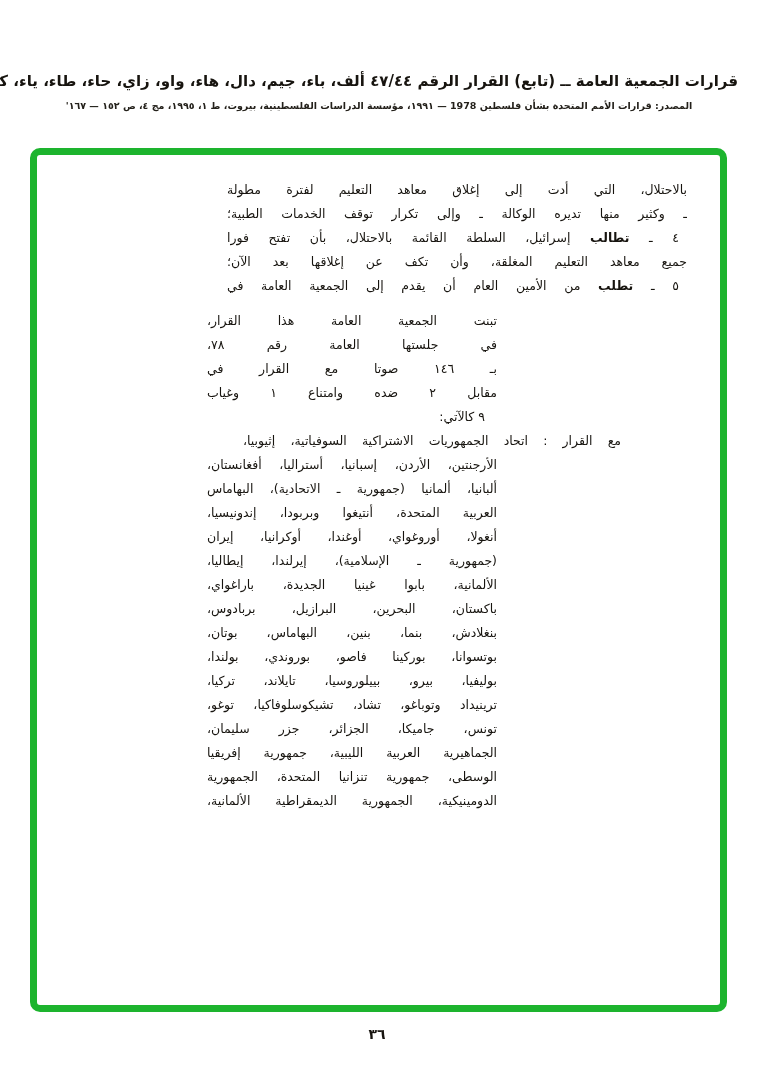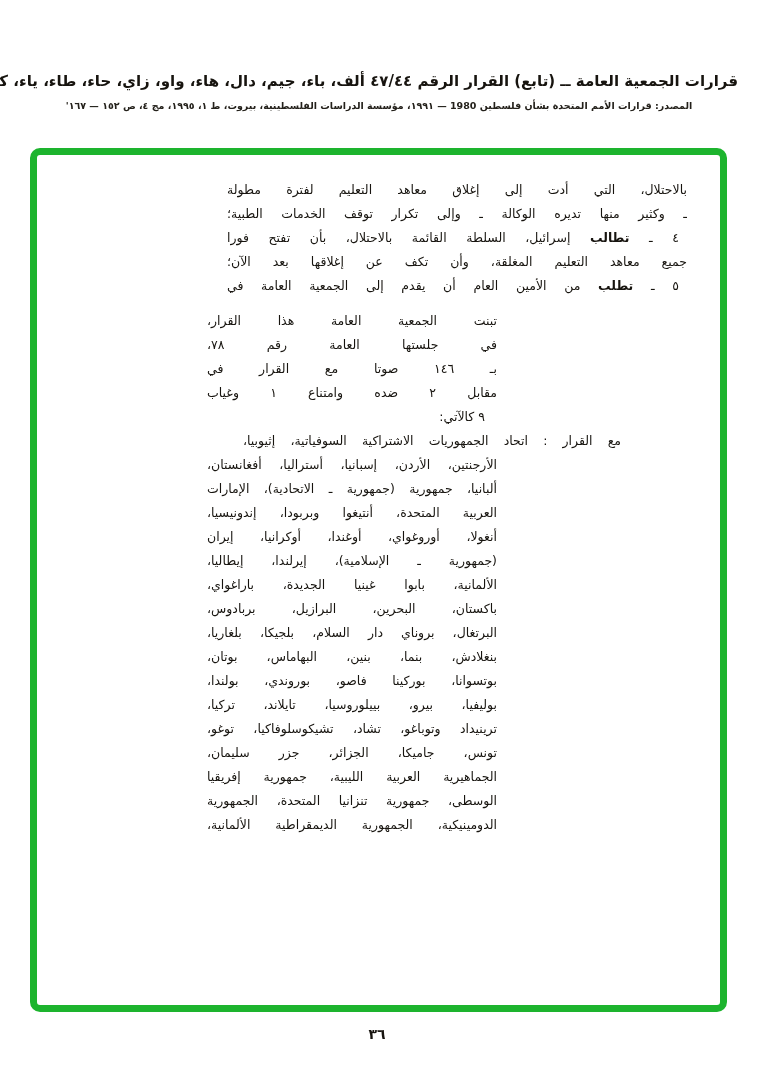--- a/index.html
+++ b/index.html
@@ -47,21 +47,21 @@
   .b{font-weight:bold;margin-top:10px;}
   .page-number{
     position:absolute;top:1026px;left:0;right:4px;
     text-align:center;font-size:14px;font-weight:bold;
   }
 </style>
 </head>
 <body>
 
 <div class="header-title">قرارات الجمعية العامة ــ (تابع) القرار الرقم ٤٧/٤٤ ألف، باء، جيم، دال، هاء، واو، زاي، حاء، طاء، ياء، كاف</div>
-<div class="header-source">المصدر: قرارات الأمم المتحدة بشأن فلسطين 1980 — ١٩٩١، مؤسسة الدراسات الفلسطينية، بيروت، ط ١، ١٩٩٥، مج ٤، ص ١٥٢ — ١٦٧'</div>
+<div class="header-source">المصدر: قرارات الأمم المتحدة بشأن فلسطين 1978 — ١٩٩١، مؤسسة الدراسات الفلسطينية، بيروت، ط ١، ١٩٩٥، مج ٤، ص ١٥٢ — ١٦٧'</div>
 
 <div class="frame" style="border-color: rgb(29, 180, 46);">
   <div class="content">
 
     <div class="block-a">
       <div class="ln">بالاحتلال، التي أدت إلى إغلاق معاهد التعليم لفترة مطولة</div>
       <div class="ln">ـ وكثير منها تديره الوكالة ـ وإلى تكرار توقف الخدمات الطبية؛</div>
       <div class="ln indent-sm"><span>٤ ـ</span> <span class="b">تطالب</span> <span>إسرائيل، السلطة القائمة بالاحتلال، بأن تفتح فورا</span></div>
       <div class="ln">جميع معاهد التعليم المغلقة، وأن تكف عن إغلاقها بعد الآن؛</div>
       <div class="ln indent-sm"><span>٥ ـ</span> <span class="b">تطلب</span> <span>من الأمين العام أن يقدم إلى الجمعية العامة في</span></div>
@@ -72,27 +72,26 @@
       <div class="ln">في جلستها العامة رقم ٧٨،</div>
       <div class="ln">بـ ١٤٦ صوتا مع القرار في</div>
       <div class="ln">مقابل ٢ ضده وامتناع ١ وغياب</div>
       <div class="ln ln-adopt-end">٩ كالآتي:</div>
     </div>
 
     <div class="ln vote-first"><span>مع القرار</span> <span>:</span> <span>اتحاد الجمهوريات الاشتراكية السوفياتية، إثيوبيا،</span></div>
 
     <div class="block-c">
       <div class="ln">الأرجنتين، الأردن، إسبانيا، أستراليا، أفغانستان،</div>
-      <div class="ln">ألبانيا، جمهورية (جمهورية ـ الاتحادية)، الإمارات</div>
+      <div class="ln">ألبانيا، ألمانيا (جمهورية ـ الاتحادية)، البهاماس</div>
       <div class="ln">العربية المتحدة، أنتيغوا وبربودا، إندونيسيا،</div>
       <div class="ln">أنغولا، أوروغواي، أوغندا، أوكرانيا، إيران</div>
       <div class="ln">(جمهورية ـ الإسلامية)، إيرلندا، إيطاليا،</div>
       <div class="ln">الألمانية، بابوا غينيا الجديدة، باراغواي،</div>
       <div class="ln">باكستان، البحرين، البرازيل، بربادوس،</div>
-      <div class="ln">البرتغال، بروناي دار السلام، بلجيكا، بلغاريا،</div>
       <div class="ln">بنغلادش، بنما، بنين، البهاماس، بوتان،</div>
       <div class="ln">بوتسوانا، بوركينا فاصو، بوروندي، بولندا،</div>
       <div class="ln">بوليفيا، بيرو، بييلوروسيا، تايلاند، تركيا،</div>
       <div class="ln">ترينيداد وتوباغو، تشاد، تشيكوسلوفاكيا، توغو،</div>
       <div class="ln">تونس، جاميكا، الجزائر، جزر سليمان،</div>
       <div class="ln">الجماهيرية العربية الليبية، جمهورية إفريقيا</div>
       <div class="ln">الوسطى، جمهورية تنزانيا المتحدة، الجمهورية</div>
       <div class="ln">الدومينيكية، الجمهورية الديمقراطية الألمانية،</div>
     </div>
 

